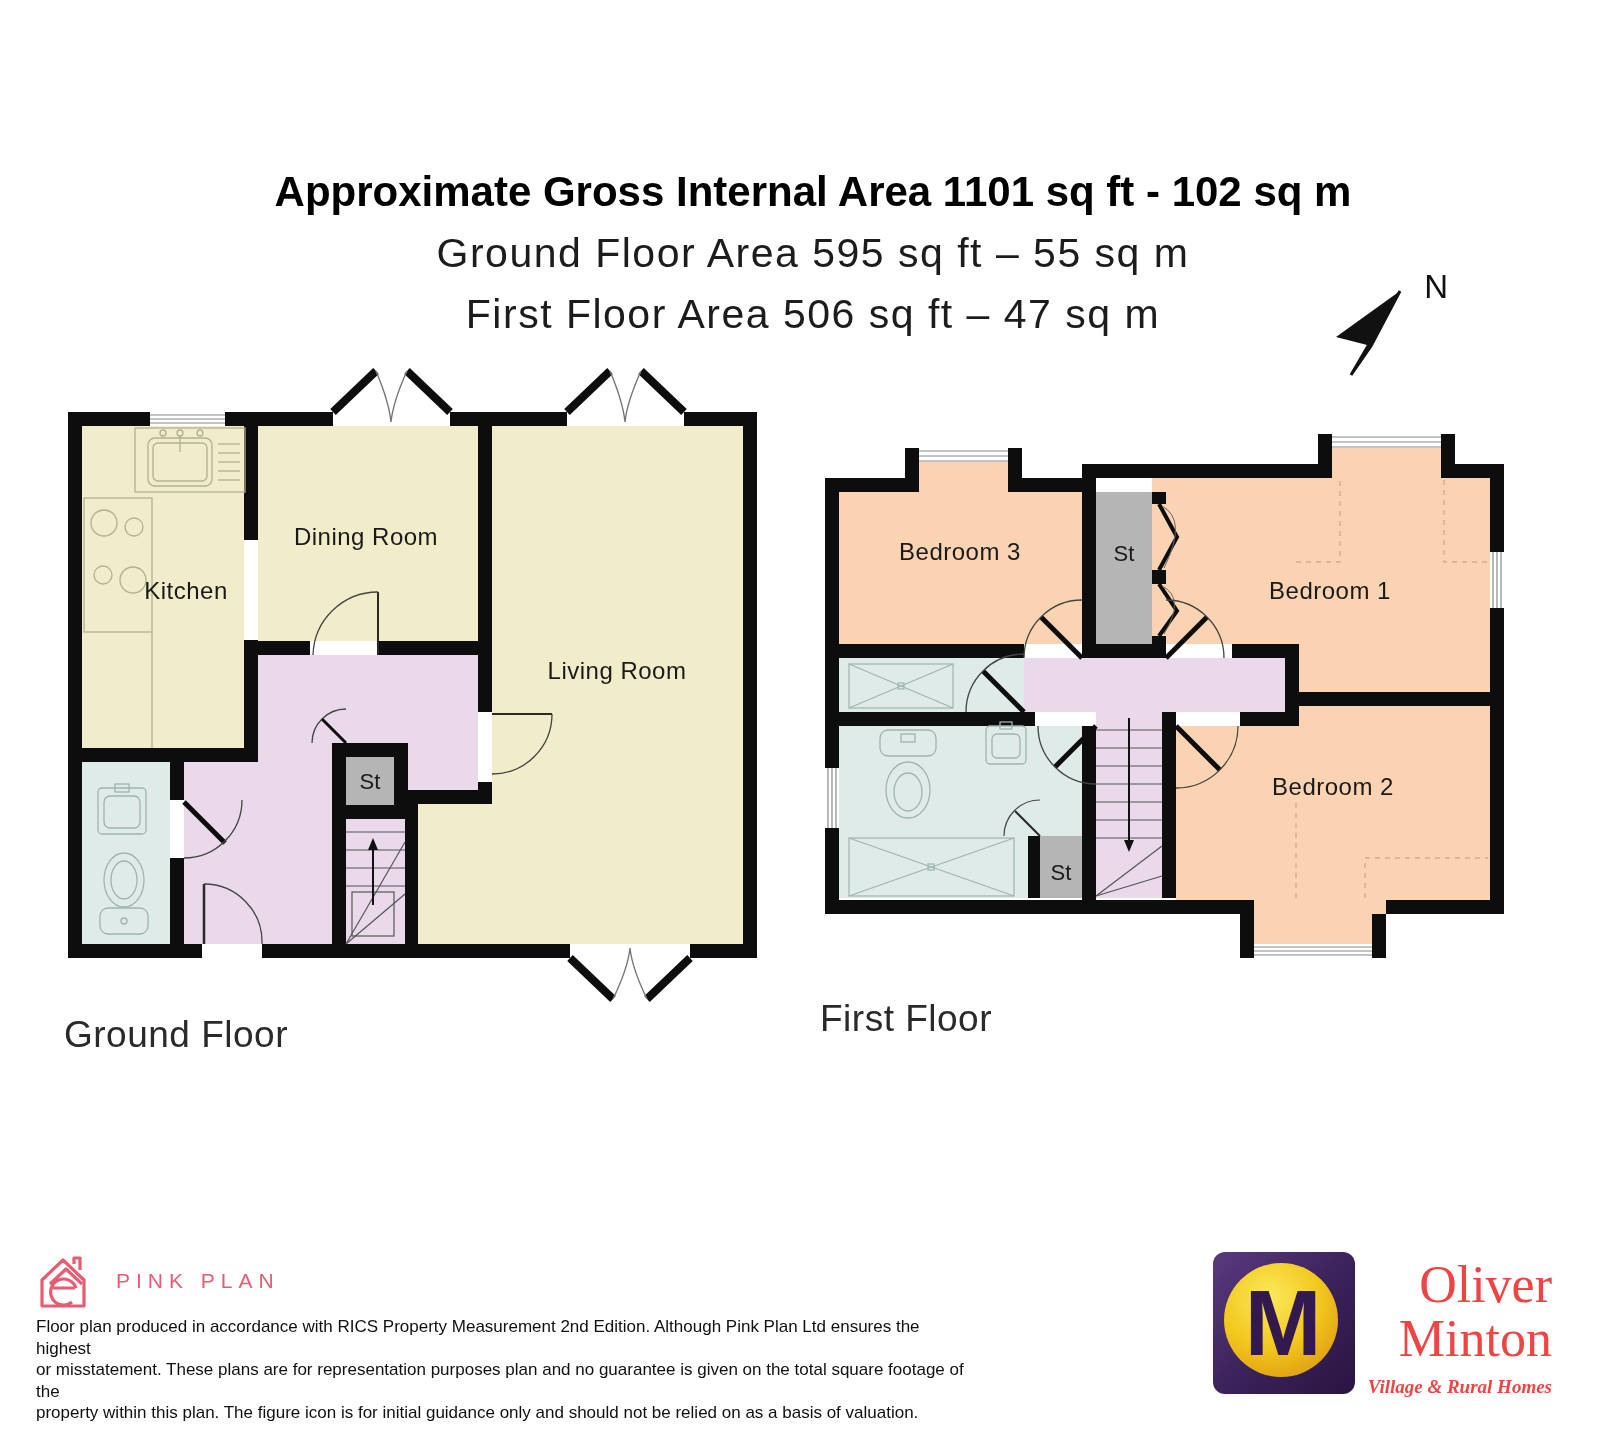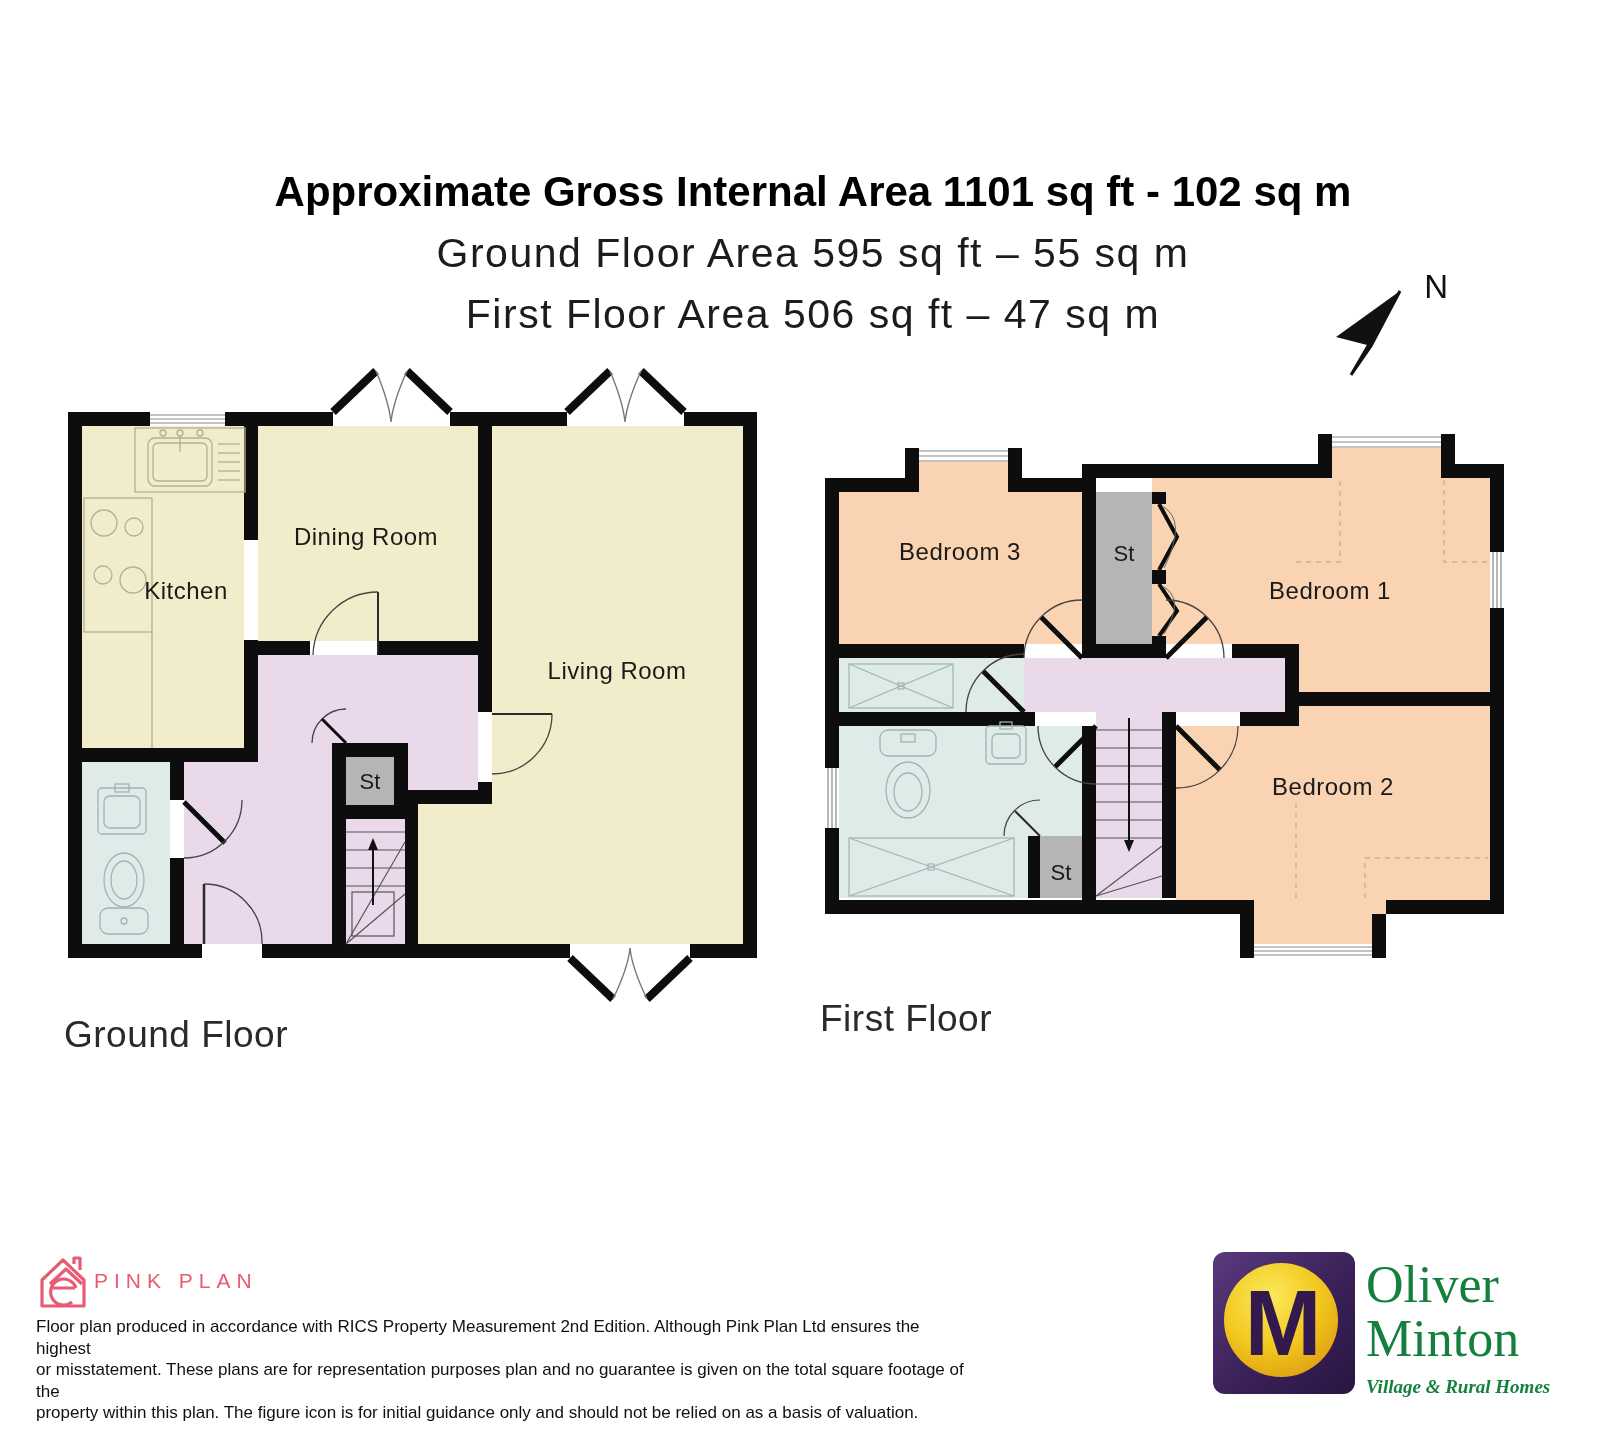--- a/index.html
+++ b/index.html
@@ -9,26 +9,26 @@
   
   #title-block{left:0;top:168px;width:1580px;text-align:center;color:#000;margin-left:23px;}
   #main-title{font-size:42px;font-weight:bold;letter-spacing:0;}
   .sub-title{font-size:41px;font-weight:300;letter-spacing:1.5px;color:#1c1c1c;margin-top:14px;}
   
   .floor-caption{font-size:37px;font-weight:300;color:#2a2a2a;letter-spacing:0.5px;margin-top:48px;}
   
   svg text.room-label{font-family:"Liberation Sans",sans-serif;font-size:24px;fill:#1a1a1a;letter-spacing:0.5px;}
   svg text.st-label{font-family:"Liberation Sans",sans-serif;font-size:22px;fill:#1a1a1a;}
   
-  #pinkplan-row{left:36px;top:1250px;display:flex;align-items:center;}
+  #pinkplan-row{left:36px;top:1250px;display:flex;align-items:center;gap:22px;}
   #pinkplan-text{font-size:21px;letter-spacing:6px;color:#e75c72;font-weight:400;}
   #disclaimer{left:36px;top:1316px;width:930px;font-size:17px;line-height:21.5px;color:#101010;}
   #agent-logo{left:1213px;top:1252px;width:142px;height:142px;border-radius:12px;
      background:linear-gradient(135deg,#5a3a7e 0%,#3a2158 55%,#2a1542 100%);}
-  #agent-text{left:1366px;top:1258px;width:186px;text-align:left;color:#15803d;
+  #agent-text{left:1366px;top:1258px;width:186px;text-align:right;color:#ef4444;
      font-family:"Liberation Serif",serif;}
   #agent-name1{font-size:52px;line-height:54px;}
   #agent-name2{font-size:52px;line-height:54px;}
   #agent-tagline{font-size:19px;font-style:italic;font-weight:bold;margin-top:10px;}
   #north{left:1330px;top:268px;width:120px;height:115px;}
   #north-label{position:absolute;right:2px;top:0px;font-size:33px;color:#111;}
 </style>
 </head>
 <body>
 

